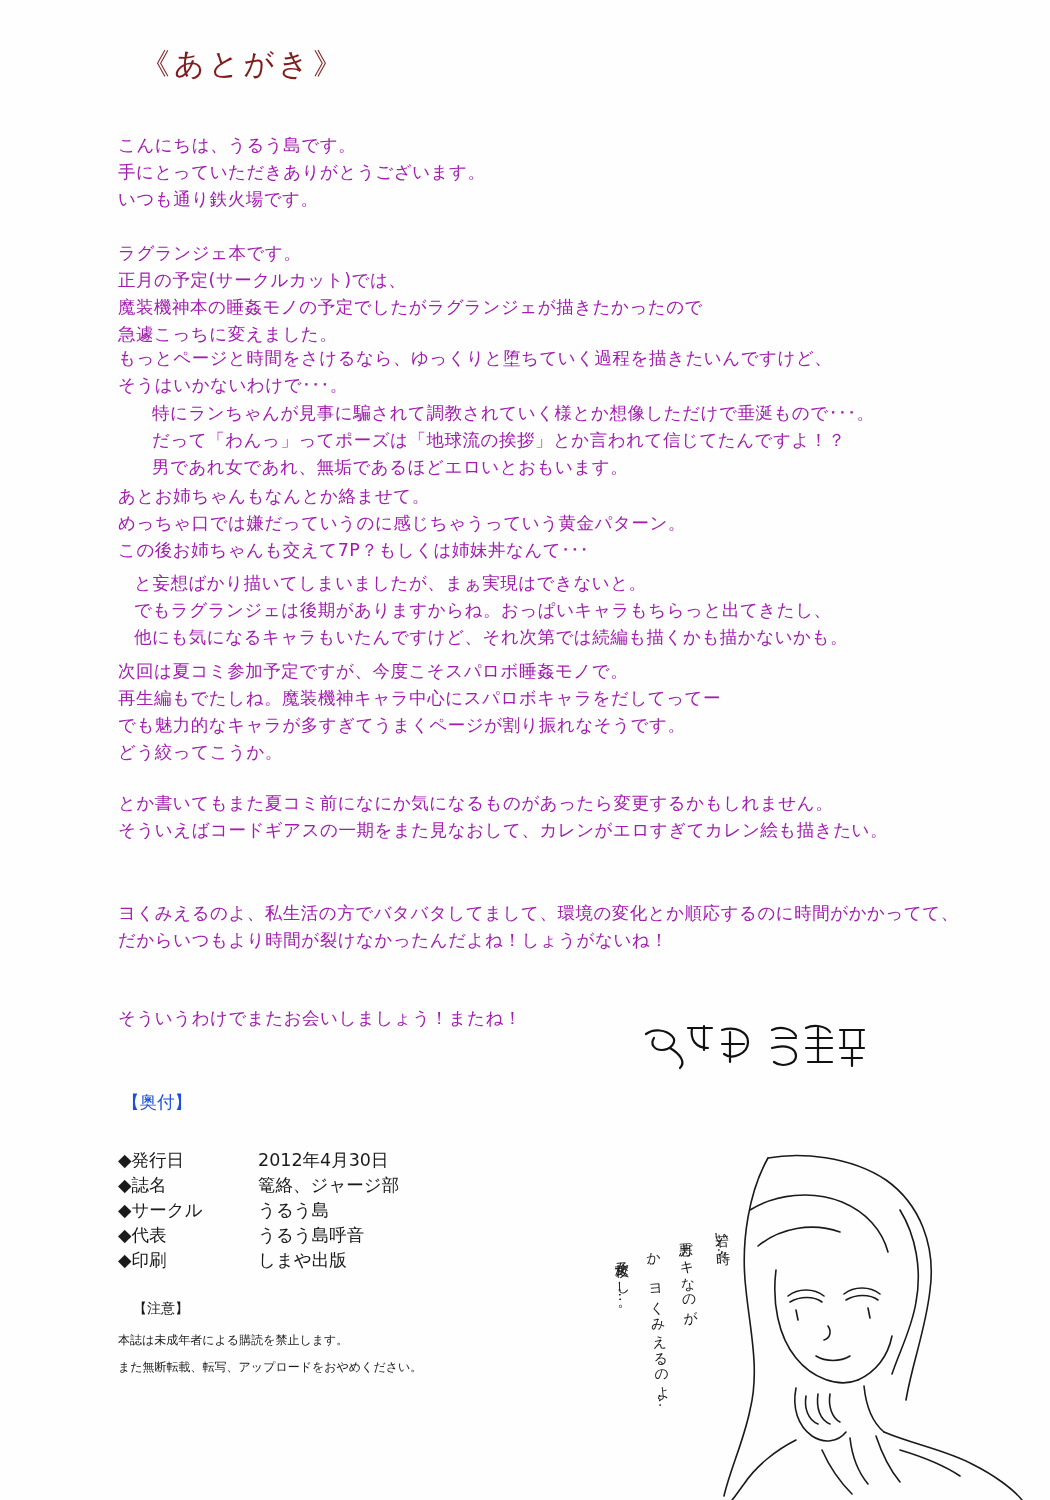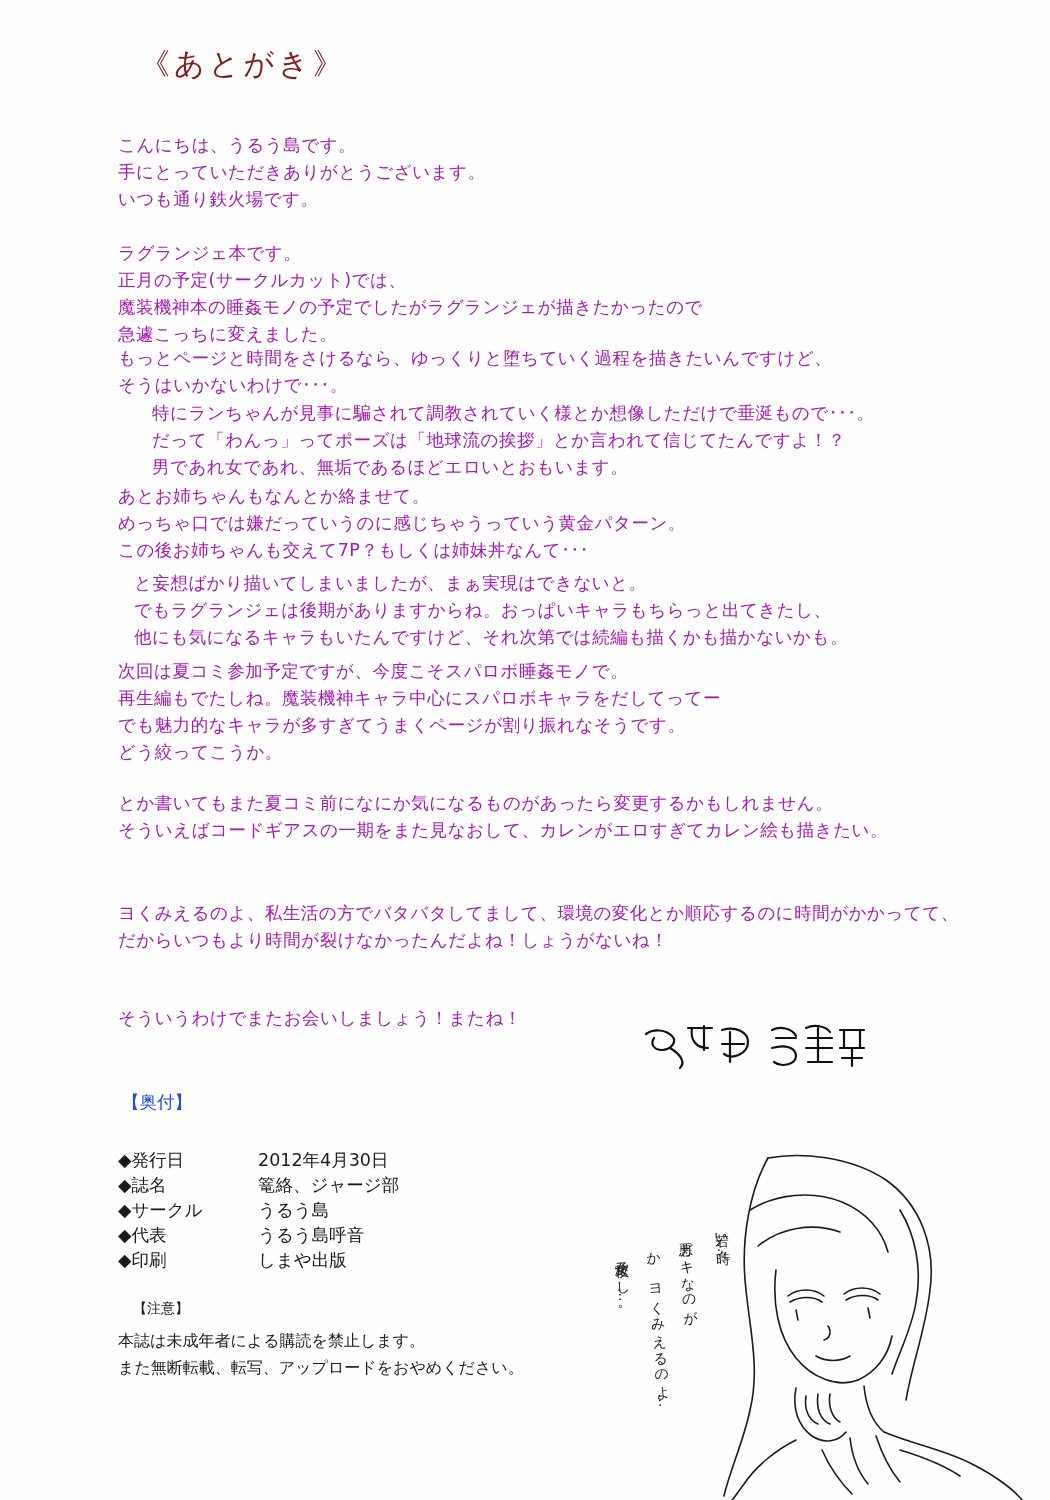--- a/index.html
+++ b/index.html
@@ -84,21 +84,21 @@
     position: absolute;
     left: 112px;
     top: 1300px;
     font-size: 14px;
     margin-left: 21px;
   }
   .notice-body {
     position: absolute;
     left: 118px;
     top: 1327px;
-    font-size: 16px;
+    font-size: 12px;
     line-height: 27px;
     white-space: pre-wrap;
   }
 
   .signature {
     position: absolute;
     left: 640px;
     top: 1018px;
     width: 230px;
     height: 60px;

